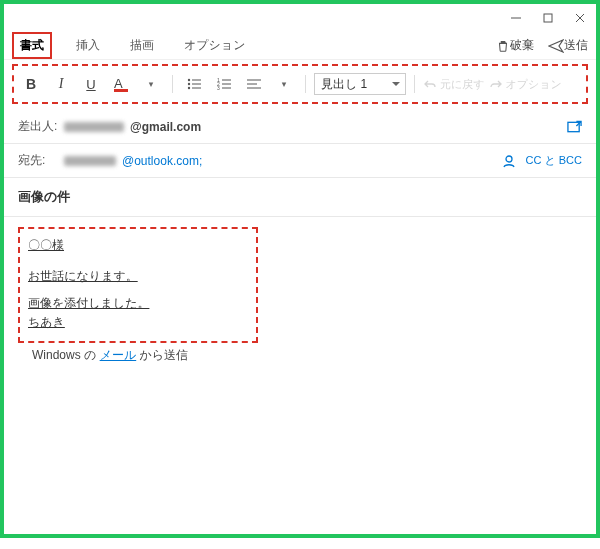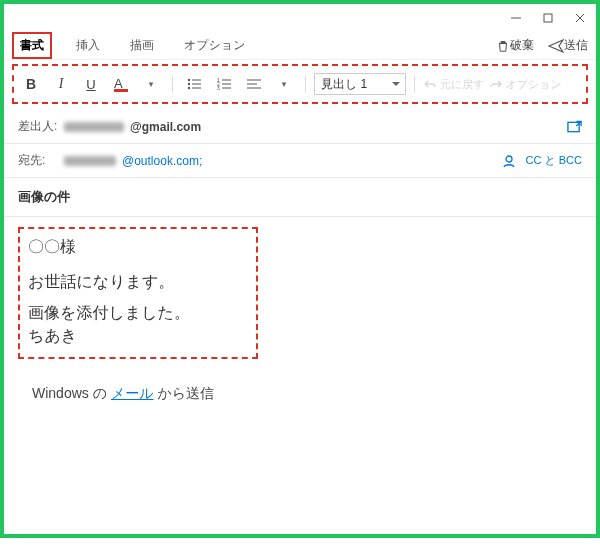--- a/index.html
+++ b/index.html
@@ -33,24 +33,24 @@
 .suffix { color: #444; font-weight: bold; }
 .outlook { color: #0078d4; }
 .ficon { margin-left: auto; color: #0078d4; cursor: pointer; }
 .ccbcc { display: flex; gap: 10px; align-items: center; }
 .ccbcc .link { color: #0078d4; font-size: 11px; }
 
 .subject { padding: 10px 14px; font-weight: 600; font-size: 13px; border-bottom: 1px solid #e8e8e8; }
 
 .body-area { padding: 10px 14px; }
 .body-box { border: 2px dashed #d93025; padding: 8px 8px 10px; width: 240px; }
-.body-box p { margin: 0 0 10px; font-size: 16px; color: #333; }
+.body-box p { margin: 0 0 10px; font-size: 12px; color: #333; text-decoration: underline; }
 .body-box p.top { margin-bottom: 14px; }
 
-.sig { padding: 4px 14px; margin-top: 22px; font-size: 14px; color: #444; }
+.sig { padding: 4px 14px; font-size: 12px; color: #444; }
 .sig a { color: #0078d4; text-decoration: underline; }
 
 svg { display: block; }
 </style>
 </head>
 <body>
 
 <div class="window">
 
   <div class="titlebar">

